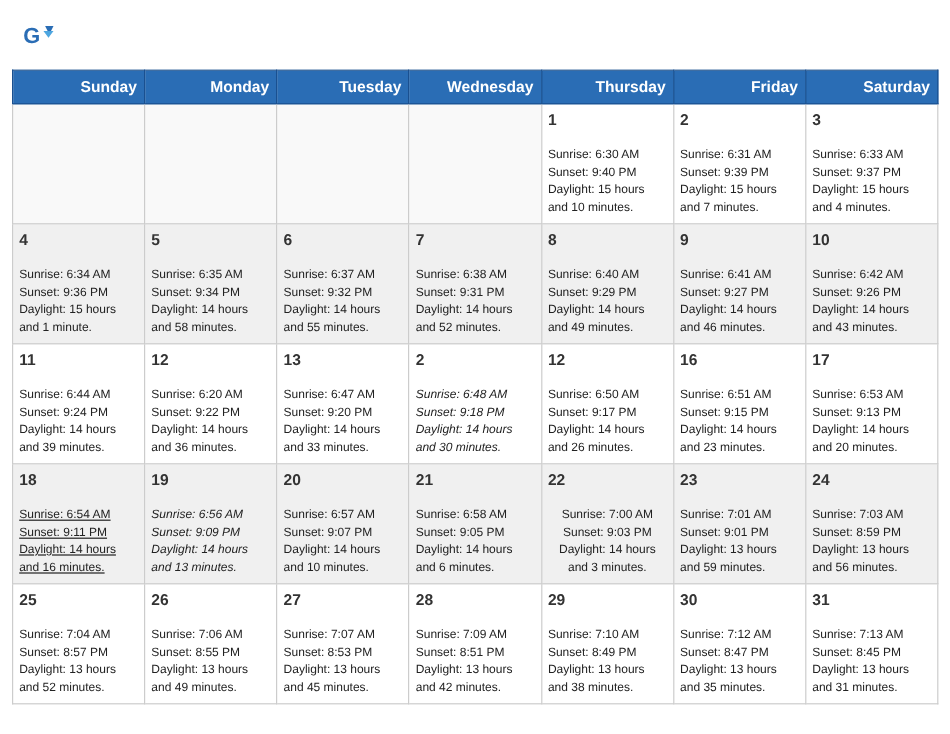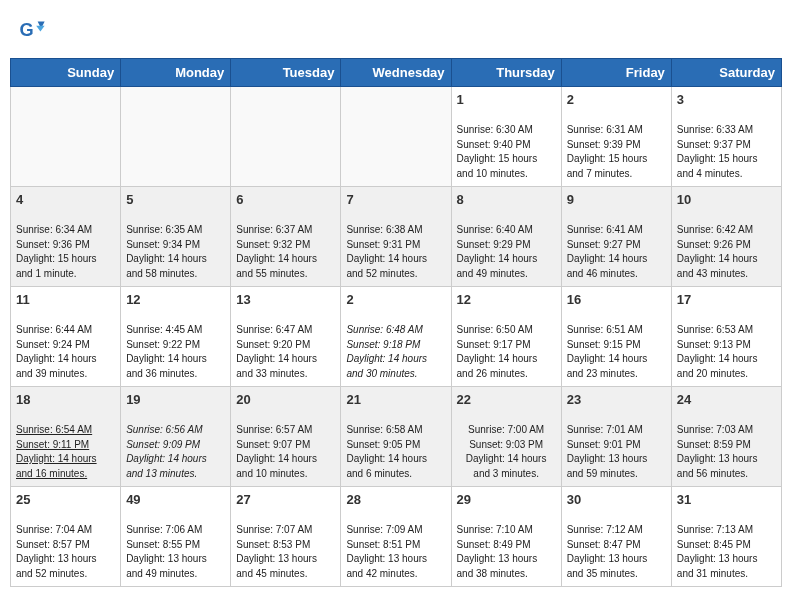--- a/index.html
+++ b/index.html
@@ -196,21 +196,21 @@
       <tr>
         <td>
           <span class="day-number">11</span>
           <div class="day-info" style="white-space: pre-line;">Sunrise: 6:44 AM
 Sunset: 9:24 PM
 Daylight: 14 hours
 and 39 minutes.</div>
         </td>
         <td>
           <span class="day-number">12</span>
-          <div class="day-info" style="white-space: pre-line;">Sunrise: 4:45 AM
+          <div class="day-info" style="white-space: pre-line;">Sunrise: 6:20 AM
 Sunset: 9:22 PM
 Daylight: 14 hours
 and 36 minutes.</div>
         </td>
         <td>
           <span class="day-number">13</span>
           <div class="day-info" style="white-space: pre-line;">Sunrise: 6:47 AM
 Sunset: 9:20 PM
 Daylight: 14 hours
 and 33 minutes.</div>
@@ -297,21 +297,21 @@
       </tr>
       <tr>
         <td>
           <span class="day-number">25</span>
           <div class="day-info" style="white-space: pre-line;">Sunrise: 7:04 AM
 Sunset: 8:57 PM
 Daylight: 13 hours
 and 52 minutes.</div>
         </td>
         <td>
-          <span class="day-number">49</span>
+          <span class="day-number">26</span>
           <div class="day-info" style="white-space: pre-line;">Sunrise: 7:06 AM
 Sunset: 8:55 PM
 Daylight: 13 hours
 and 49 minutes.</div>
         </td>
         <td>
           <span class="day-number">27</span>
           <div class="day-info" style="white-space: pre-line;">Sunrise: 7:07 AM
 Sunset: 8:53 PM
 Daylight: 13 hours

